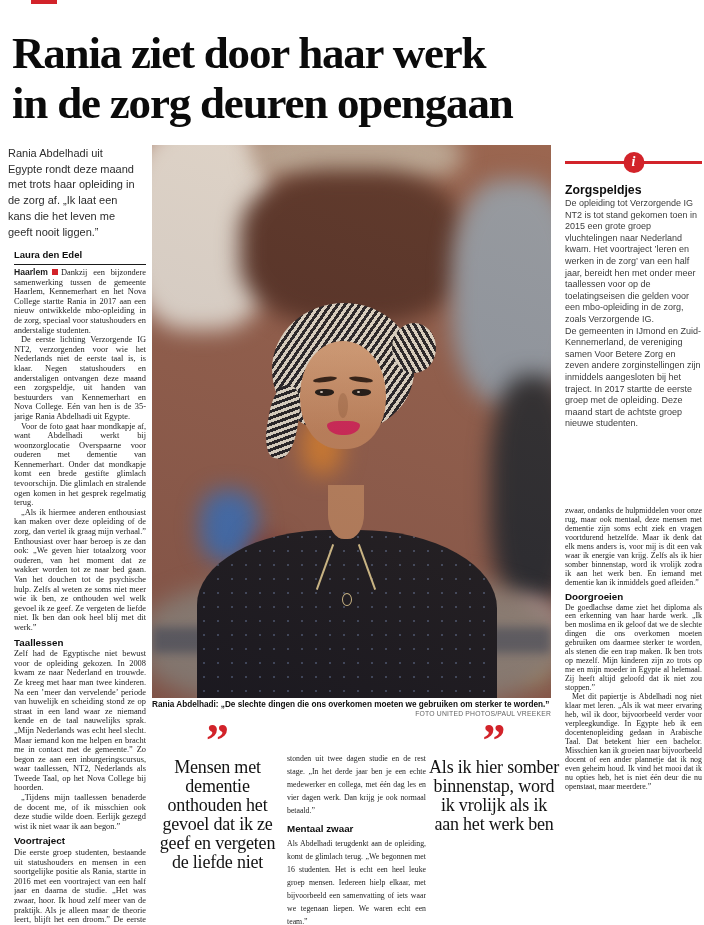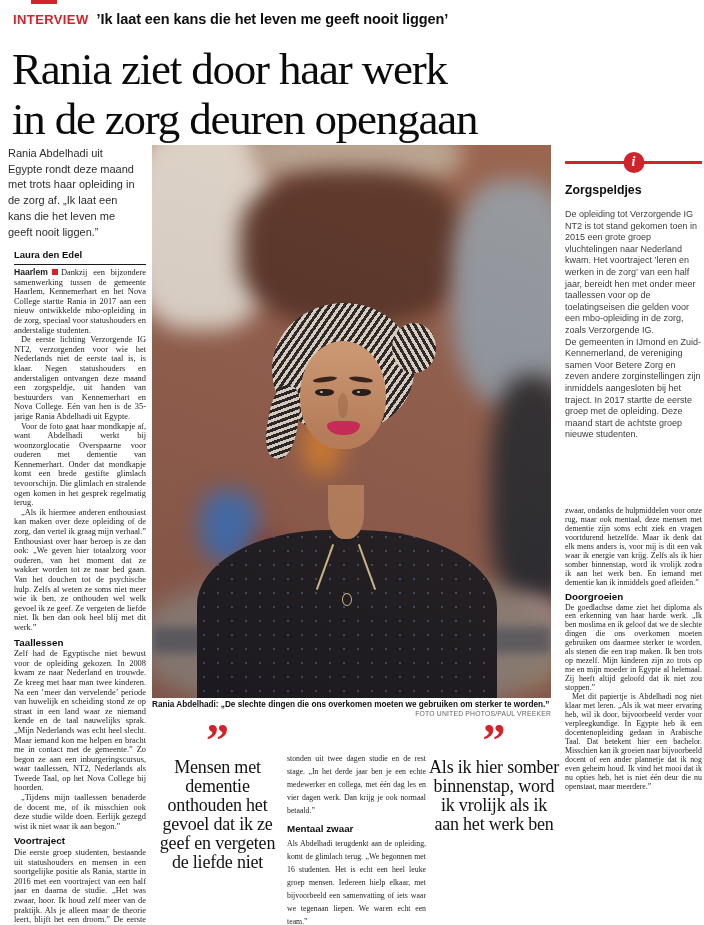--- a/index.html
+++ b/index.html
@@ -5,22 +5,22 @@
   html,body{margin:0;padding:0;}
   .page{position:relative;width:704px;height:925px;background:#ffffff;overflow:hidden;
         font-family:"Liberation Sans",sans-serif;color:#1c1c1c;}
   .abs{position:absolute;}
 
   
   .red-sliver{left:31px;top:0;width:26px;height:4px;background:#d2232a;}
   .kicker{left:13px;top:11px;width:680px;display:flex;gap:8px;align-items:baseline;}
   .kicker-label{color:#d2232a;font-weight:800;font-size:13px;letter-spacing:.4px;}
   .kicker-quote{color:#0f0f0f;font-weight:700;font-size:14.5px;letter-spacing:-.1px;}
-  .headline{left:12px;top:44px;width:692px;font-family:"Liberation Serif","DejaVu Serif",serif;
-            font-weight:400;font-size:45px;line-height:50px;letter-spacing:-1.2px;color:#0b0b0b;}
+  .headline{left:12px;top:28px;width:692px;font-family:"Liberation Serif","DejaVu Serif",serif;
+            font-weight:700;font-size:45px;line-height:50px;letter-spacing:-1.2px;color:#0b0b0b;}
 
   
   .standfirst{left:8px;top:146px;width:132px;font-size:11px;line-height:15.7px;color:#2d2d2d;}
   .byline{left:14px;top:249px;width:132px;font-size:9.5px;font-weight:700;color:#111;
           border-bottom:1.5px solid #1a1a1a;padding-bottom:4px;}
   .bodycol{font-family:"Liberation Serif","DejaVu Serif",serif;text-align:justify;color:#1b1b1b;
            overflow:hidden;hyphens:auto;}
   .col-left{left:14px;top:268px;width:132px;height:657px;font-size:8.4px;line-height:9.6px;}
   .col-mid{left:287px;top:752px;width:139px;height:203px;font-size:7.8px;line-height:13px;}
   .col-right{left:565px;top:507px;width:137px;height:418px;font-size:7.9px;line-height:8.95px;}
@@ -78,34 +78,30 @@
   .pq-text{font-size:18px;line-height:19px;color:#121212;letter-spacing:-.2px;}
 
   
   .sidebar{left:565px;top:152px;width:137px;}
   .sb-rule{position:relative;height:22px;}
   .sb-line{position:absolute;left:0;right:0;top:9px;height:3px;background:#d2232a;}
   .sb-i{position:absolute;left:50%;top:0;transform:translateX(-50%);width:21px;height:21px;border-radius:50%;
         background:#d2232a;color:#fff;font-family:"Liberation Serif",serif;font-weight:700;font-style:italic;
         font-size:14px;text-align:center;line-height:20px;}
   .sb-title{margin-top:9px;font-size:12.3px;font-weight:700;color:#0d0d0d;}
-  .sb-text{margin-top:12px;font-size:9px;line-height:11.6px;color:#3c3c3c;}
+  .sb-text{margin-top:1px;font-size:9px;line-height:11.6px;color:#3c3c3c;}
   .sb-text p{margin:0;}
 </style>
 </head>
 <body>
 
 <div class="page">
 
   <div class="abs red-sliver"></div>
 
-  <div class="abs kicker">
-    <span class="kicker-label">INTERVIEW</span>
-    <span class="kicker-quote">’Ik laat een kans die het leven me geeft nooit liggen’</span>
-  </div>
 
   <div class="abs headline">
     <div>Rania ziet door haar werk</div>
     <div>in de zorg deuren opengaan</div>
   </div>
 
   <div class="abs standfirst">Rania Abdelhadi uit Egypte rondt deze maand met trots haar opleiding in de zorg af. „Ik laat een kans die het leven me geeft nooit liggen.”</div>
 
   <div class="abs byline">Laura den Edel</div>
 

